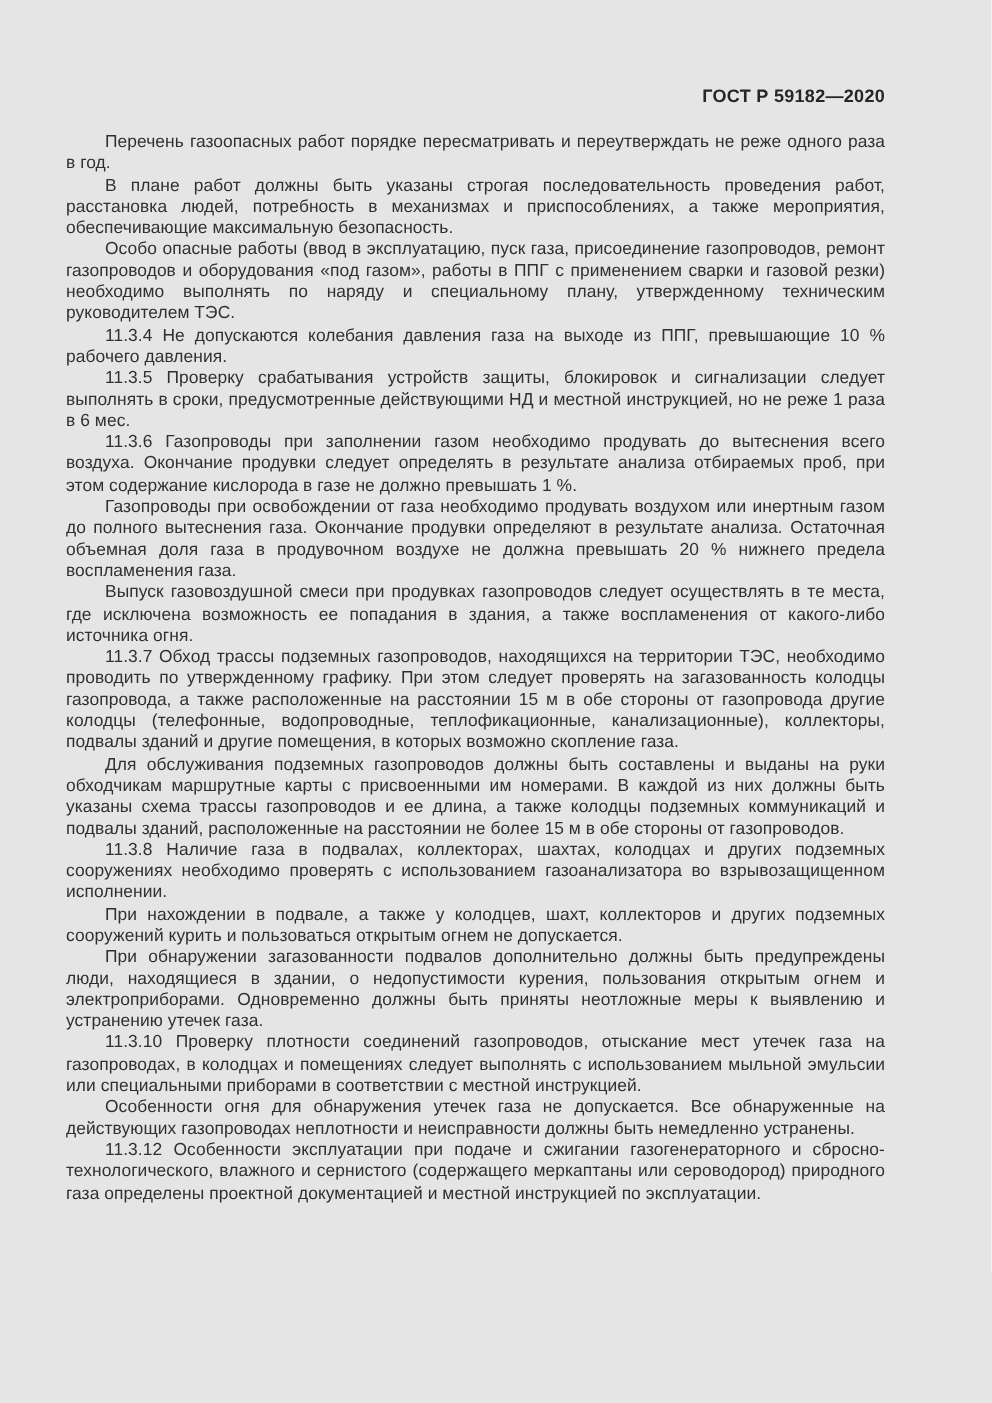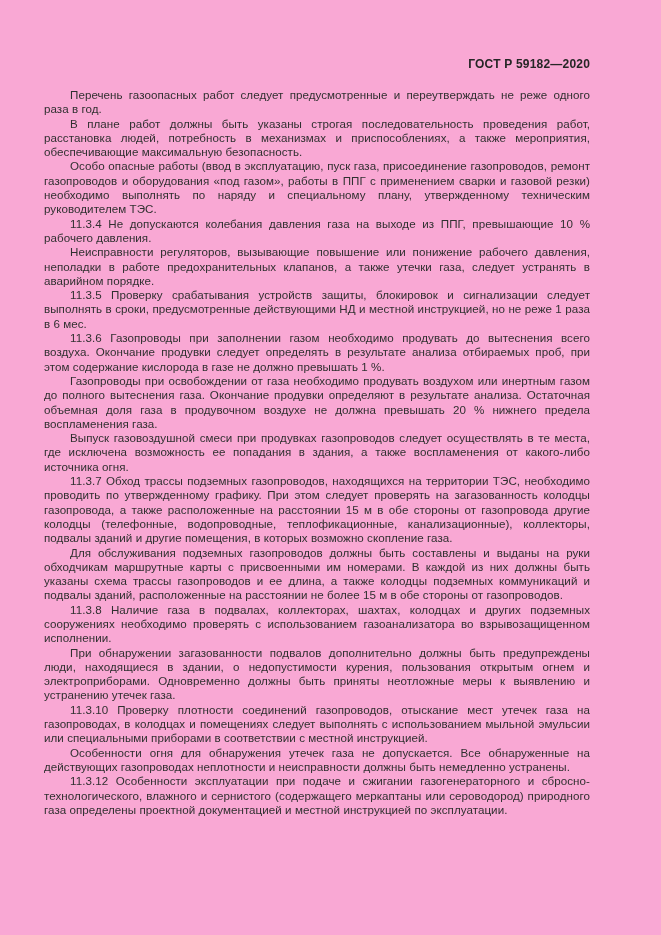--- a/index.html
+++ b/index.html
@@ -11,21 +11,21 @@
     width: 661px;
     height: 935px;
     font-family: "Liberation Sans", sans-serif;
     color: #2f2f2f;
     -webkit-font-smoothing: antialiased;
   }
   .page {
     position: relative;
     width: 661px;
     height: 935px;
-    background: #f9a8d4;
+    background: #e5e5e5;
     overflow: hidden;
   }
   .content {
     position: absolute;
     left: 44px;
     top: 57px;
     width: 546px;
   }
   .doc-header {
     text-align: right;
@@ -49,46 +49,46 @@
 </head>
 <body>
 
 <div class="page">
   <div class="content">
 
     <div class="doc-header">ГОСТ Р 59182—2020</div>
 
     <div class="body-text">
 
-        <p>Перечень газоопасных работ следует предусмотренные и переутверждать не реже одного раза в год.</p>
+        <p>Перечень газоопасных работ порядке пересматривать и переутверждать не реже одного раза в год.</p>
 
         <p>В плане работ должны быть указаны строгая последовательность проведения работ, расстановка людей, потребность в механизмах и приспособлениях, а также мероприятия, обеспечивающие максимальную безопасность.</p>
 
         <p>Особо опасные работы (ввод в эксплуатацию, пуск газа, присоединение газопроводов, ремонт газопроводов и оборудования «под газом», работы в ППГ с применением сварки и газовой резки) необходимо выполнять по наряду и специальному плану, утвержденному техническим руководителем ТЭС.</p>
 
         <p>11.3.4 Не допускаются колебания давления газа на выходе из ППГ, превышающие 10 % рабочего давления.</p>
 
-        <p>Неисправности регуляторов, вызывающие повышение или понижение рабочего давления, неполадки в работе предохранительных клапанов, а также утечки газа, следует устранять в аварийном порядке.</p>
 
         <p>11.3.5 Проверку срабатывания устройств защиты, блокировок и сигнализации следует выполнять в сроки, предусмотренные действующими НД и местной инструкцией, но не реже 1 раза в 6 мес.</p>
 
         <p>11.3.6 Газопроводы при заполнении газом необходимо продувать до вытеснения всего воздуха. Окончание продувки следует определять в результате анализа отбираемых проб, при этом содержание кислорода в газе не должно превышать 1 %.</p>
 
         <p>Газопроводы при освобождении от газа необходимо продувать воздухом или инертным газом до полного вытеснения газа. Окончание продувки определяют в результате анализа. Остаточная объемная доля газа в продувочном воздухе не должна превышать 20 % нижнего предела воспламенения газа.</p>
 
         <p>Выпуск газовоздушной смеси при продувках газопроводов следует осуществлять в те места, где исключена возможность ее попадания в здания, а также воспламенения от какого-либо источника огня.</p>
 
         <p>11.3.7 Обход трассы подземных газопроводов, находящихся на территории ТЭС, необходимо проводить по утвержденному графику. При этом следует проверять на загазованность колодцы газопровода, а также расположенные на расстоянии 15 м в обе стороны от газопровода другие колодцы (телефонные, водопроводные, теплофикационные, канализационные), коллекторы, подвалы зданий и другие помещения, в которых возможно скопление газа.</p>
 
         <p>Для обслуживания подземных газопроводов должны быть составлены и выданы на руки обходчикам маршрутные карты с присвоенными им номерами. В каждой из них должны быть указаны схема трассы газопроводов и ее длина, а также колодцы подземных коммуникаций и подвалы зданий, расположенные на расстоянии не более 15 м в обе стороны от газопроводов.</p>
 
         <p>11.3.8 Наличие газа в подвалах, коллекторах, шахтах, колодцах и других подземных сооружениях необходимо проверять с использованием газоанализатора во взрывозащищенном исполнении.</p>
 
 
 
+        <p>При нахождении в подвале, а также у колодцев, шахт, коллекторов и других подземных сооружений курить и пользоваться открытым огнем не допускается.</p>
 
 
         <p>При обнаружении загазованности подвалов дополнительно должны быть предупреждены люди, находящиеся в здании, о недопустимости курения, пользования открытым огнем и электроприборами. Одновременно должны быть приняты неотложные меры к выявлению и устранению утечек газа.</p>
 
         <p>11.3.10 Проверку плотности соединений газопроводов, отыскание мест утечек газа на газопроводах, в колодцах и помещениях следует выполнять с использованием мыльной эмульсии или специальными приборами в соответствии с местной инструкцией.</p>
 
         <p>Особенности огня для обнаружения утечек газа не допускается. Все обнаруженные на действующих газопроводах неплотности и неисправности должны быть немедленно устранены.</p>
 
 
         <p>11.3.12 Особенности эксплуатации при подаче и сжигании газогенераторного и сбросно-технологического, влажного и сернистого (содержащего меркаптаны или сероводород) природного газа определены проектной документацией и местной инструкцией по эксплуатации.</p>

